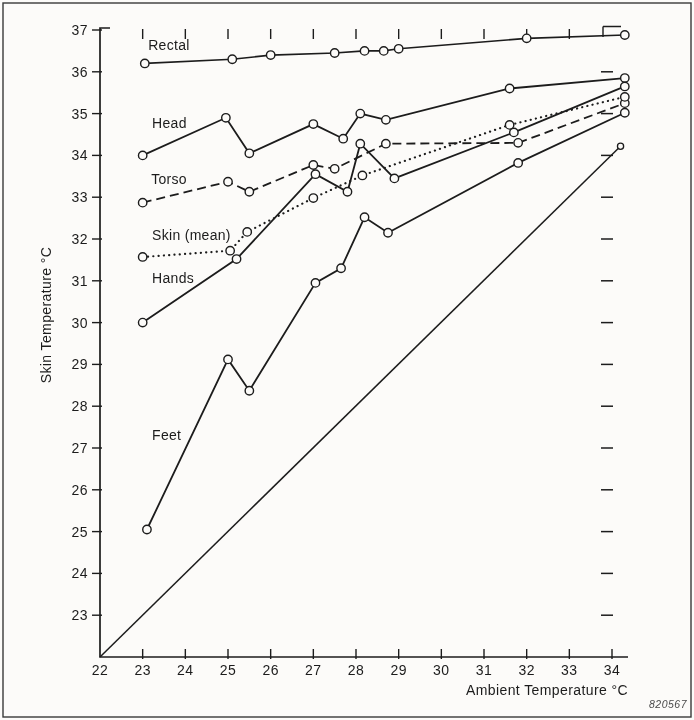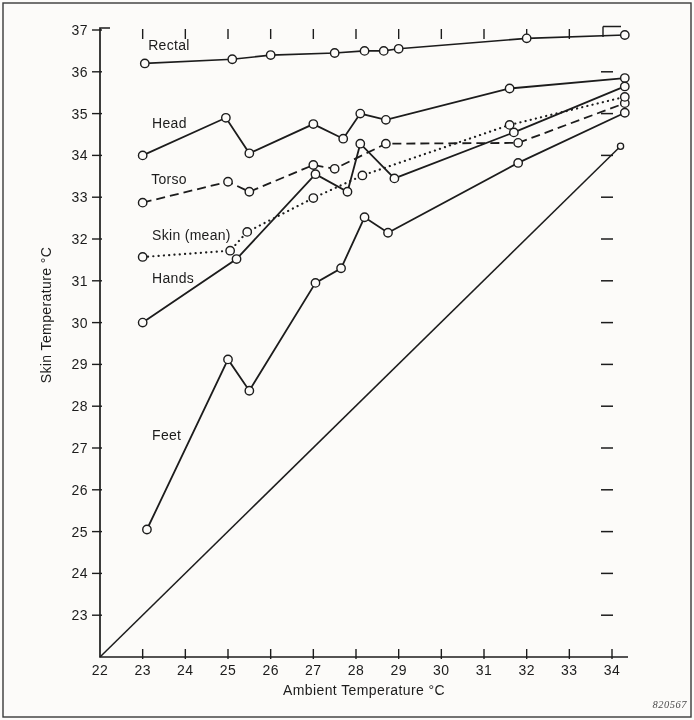--- a/index.html
+++ b/index.html
@@ -14,30 +14,30 @@
   svg{position:absolute;left:0;top:0;}
   .axis-title{
     position:absolute;
     font-size:14px;
     letter-spacing:0.4px;
     color:#1c1c1c;
     white-space:nowrap;
   }
   .axis-title-x{
     left:100px;top:682px;width:528px;
-    text-align:center;
+    text-align:right;
   }
   .axis-title-y{
     left:46px;top:315px;
     transform:translate(-50%,-50%) rotate(-90deg);
   }
   .fig-number{
     position:absolute;
     right:7px;bottom:10px;
-    font-family:Liberation Serif, serif;
+    font-family:Liberation Sans, sans-serif;
     font-style:italic;
     font-size:10.5px;
     color:#4a4a4a;
     letter-spacing:0.5px;
   }
 </style>
 </head>
 <body>
 
 <div class="page">

